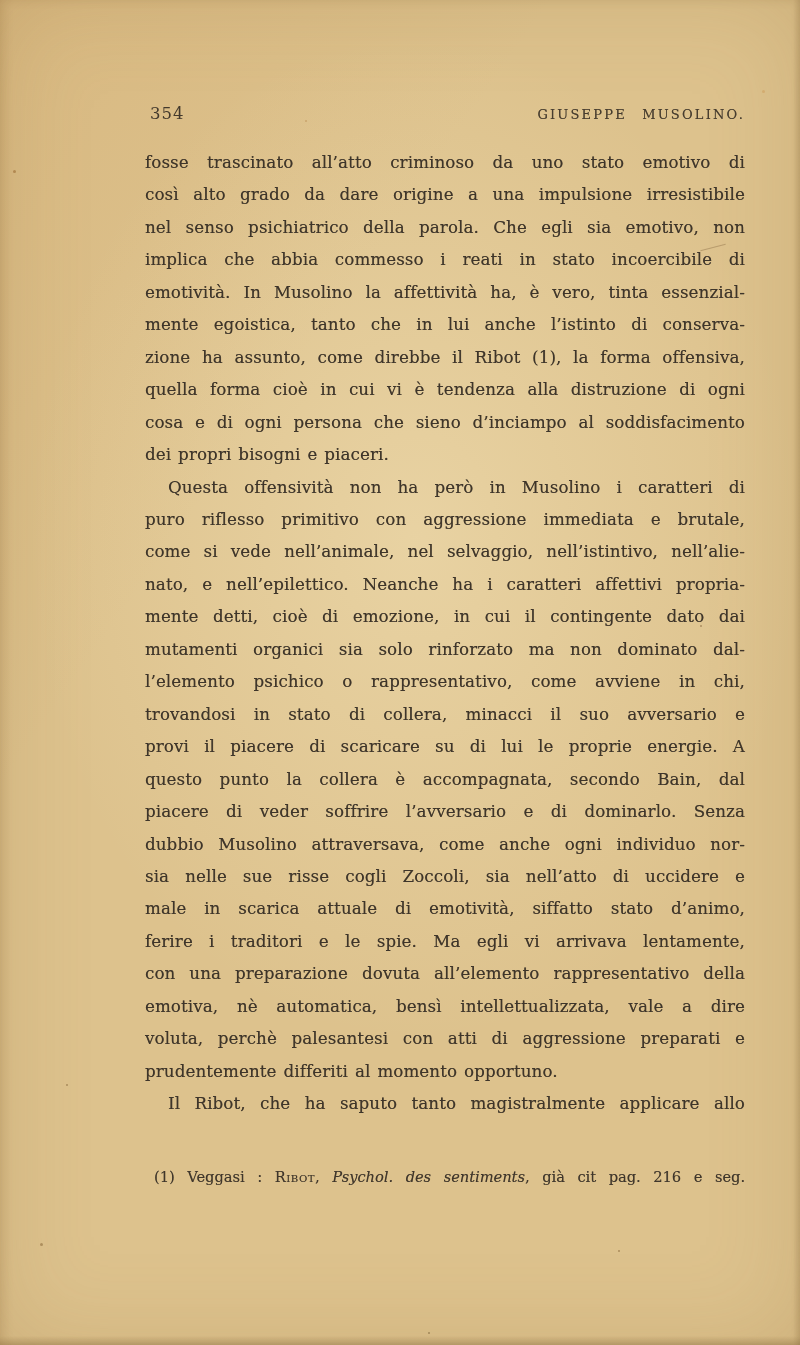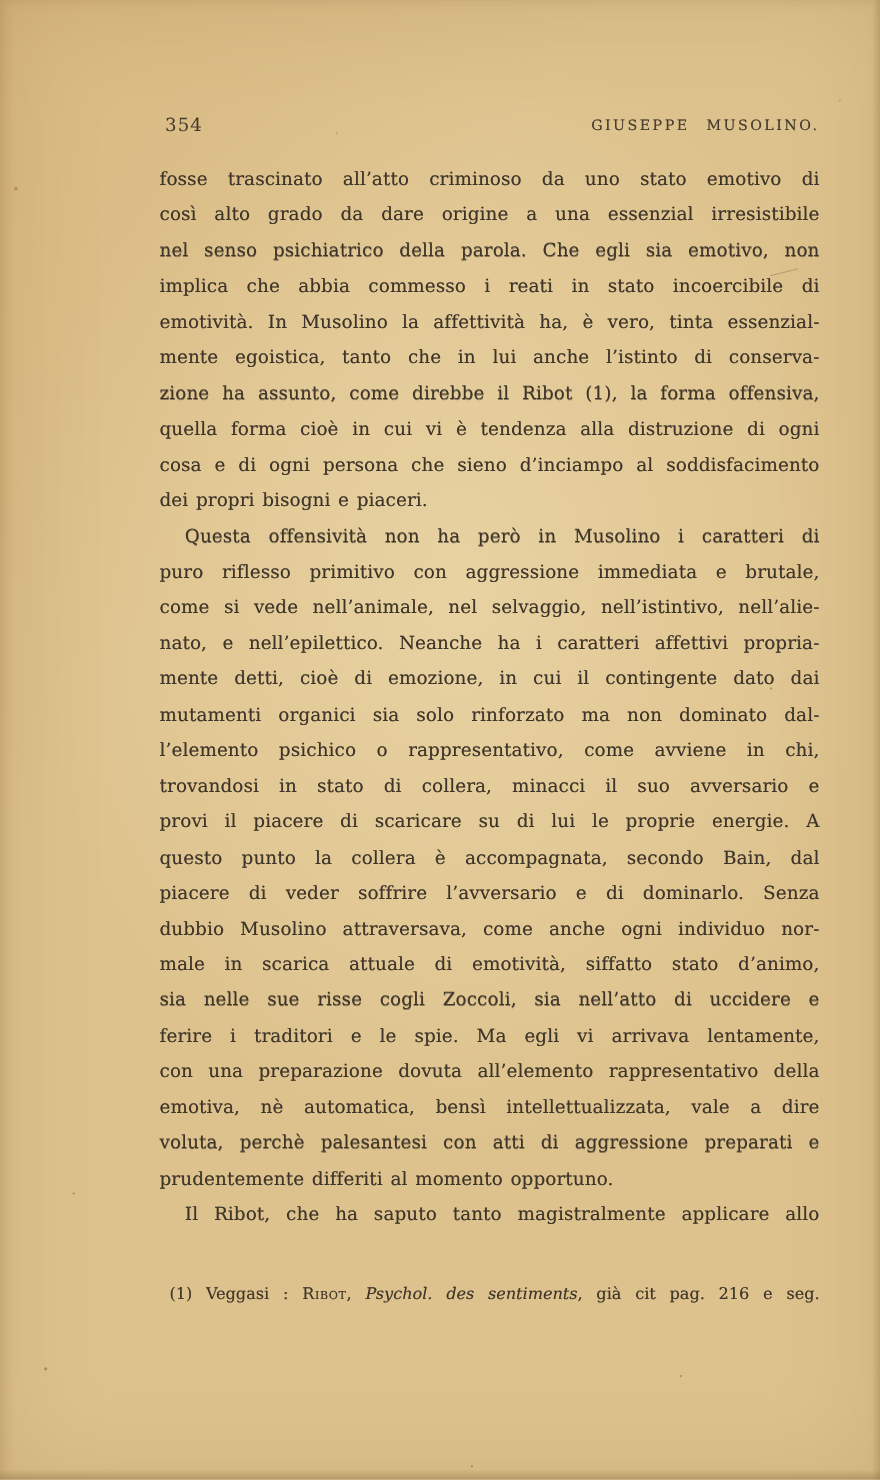--- a/index.html
+++ b/index.html
@@ -78,21 +78,21 @@
   <div class="scratch"></div>
 
   <div class="page-header">
     <span class="page-number">354</span>
     <span class="running-title">GIUSEPPE MUSOLINO.</span>
   </div>
 
   <div class="body-text">
       <div class="para">
         <div class="line first">fosse trascinato all’atto criminoso da uno stato emotivo di</div>
-        <div class="line">così alto grado da dare origine a una essenzial irresistibile</div>
+        <div class="line">così alto grado da dare origine a una impulsione irresistibile</div>
         <div class="line">nel senso psichiatrico della parola. Che egli sia emotivo, non</div>
         <div class="line">implica che abbia commesso i reati in stato incoercibile di</div>
         <div class="line">emotività. In Musolino la affettività ha, è vero, tinta essenzial-</div>
         <div class="line">mente egoistica, tanto che in lui anche l’istinto di conserva-</div>
         <div class="line">zione ha assunto, come direbbe il Ribot (1), la forma offensiva,</div>
         <div class="line">quella forma cioè in cui vi è tendenza alla distruzione di ogni</div>
         <div class="line">cosa e di ogni persona che sieno d’inciampo al soddisfacimento</div>
         <div class="line last">dei propri bisogni e piaceri.</div>
       </div>
       <div class="para indent">
@@ -101,22 +101,22 @@
         <div class="line">come si vede nell’animale, nel selvaggio, nell’istintivo, nell’alie-</div>
         <div class="line">nato, e nell’epilettico. Neanche ha i caratteri affettivi propria-</div>
         <div class="line">mente detti, cioè di emozione, in cui il contingente dato dai</div>
         <div class="line">mutamenti organici sia solo rinforzato ma non dominato dal-</div>
         <div class="line">l’elemento psichico o rappresentativo, come avviene in chi,</div>
         <div class="line">trovandosi in stato di collera, minacci il suo avversario e</div>
         <div class="line">provi il piacere di scaricare su di lui le proprie energie. A</div>
         <div class="line">questo punto la collera è accompagnata, secondo Bain, dal</div>
         <div class="line">piacere di veder soffrire l’avversario e di dominarlo. Senza</div>
         <div class="line">dubbio Musolino attraversava, come anche ogni individuo nor-</div>
+        <div class="line">sia nelle sue risse cogli Zoccoli, sia nell’atto di uccidere e</div>
         <div class="line">male in scarica attuale di emotività, siffatto stato d’animo,</div>
-        <div class="line">sia nelle sue risse cogli Zoccoli, sia nell’atto di uccidere e</div>
         <div class="line">ferire i traditori e le spie. Ma egli vi arrivava lentamente,</div>
         <div class="line">con una preparazione dovuta all’elemento rappresentativo della</div>
         <div class="line">emotiva, nè automatica, bensì intellettualizzata, vale a dire</div>
         <div class="line">voluta, perchè palesantesi con atti di aggressione preparati e</div>
         <div class="line last">prudentemente differiti al momento opportuno.</div>
       </div>
       <div class="para indent justify-last">
         <div class="line first last">Il Ribot, che ha saputo tanto magistralmente applicare allo</div>
       </div>
     </div>

